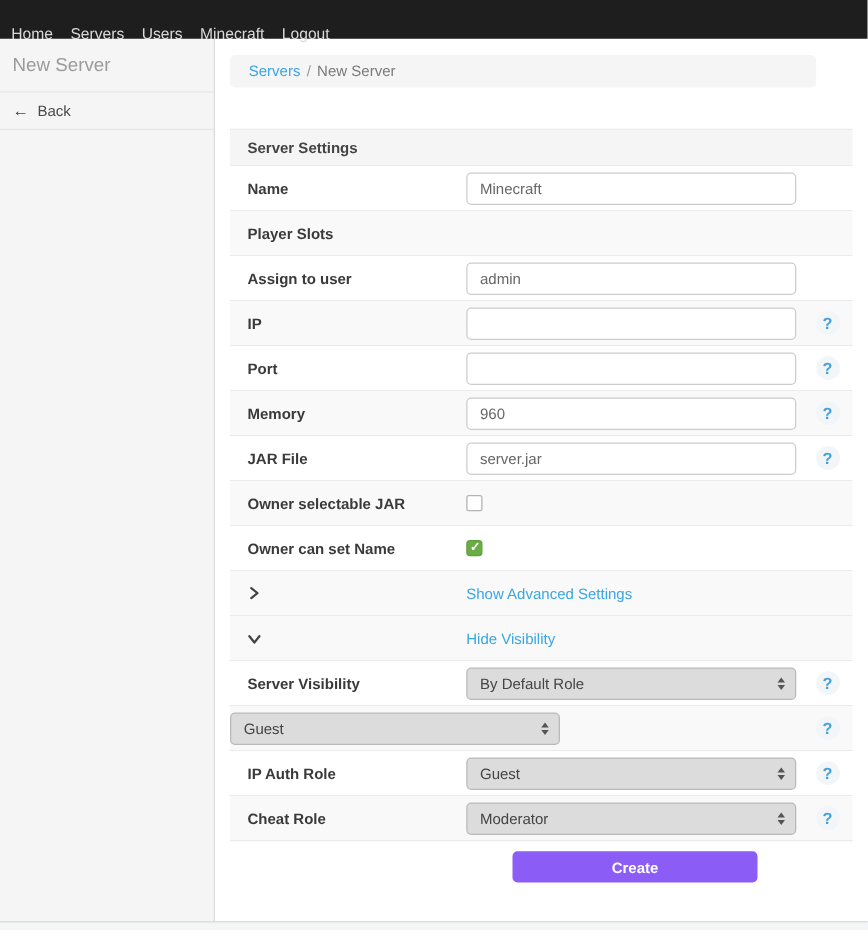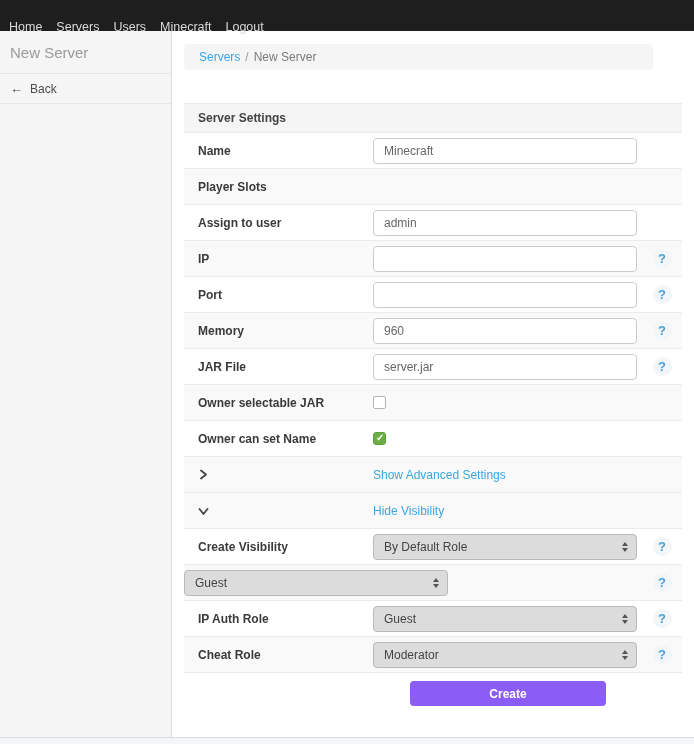--- a/index.html
+++ b/index.html
@@ -184,21 +184,21 @@
             </svg>
         </span>
       </div>
       <div class="ctl">
           <span class="link">Hide Visibility</span>
         </div>
       <div class="helpcol"></div>
     </div>
 
     <div class="row">
-      <div class="lbl">Create Visibility</div>
+      <div class="lbl">Server Visibility</div>
       <div class="ctl">
         <div class="sel">
           <span>By Default Role</span>
           <span class="stepper">
               <span class="up"></span>
               <span class="down"></span>
             </span>
         </div>
       </div>
       <div class="helpcol">

